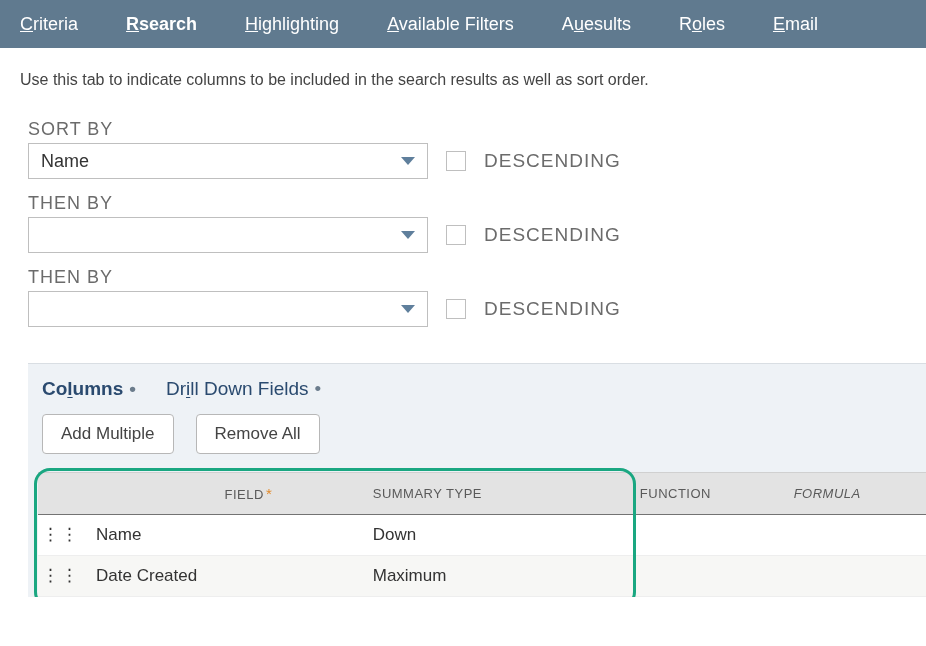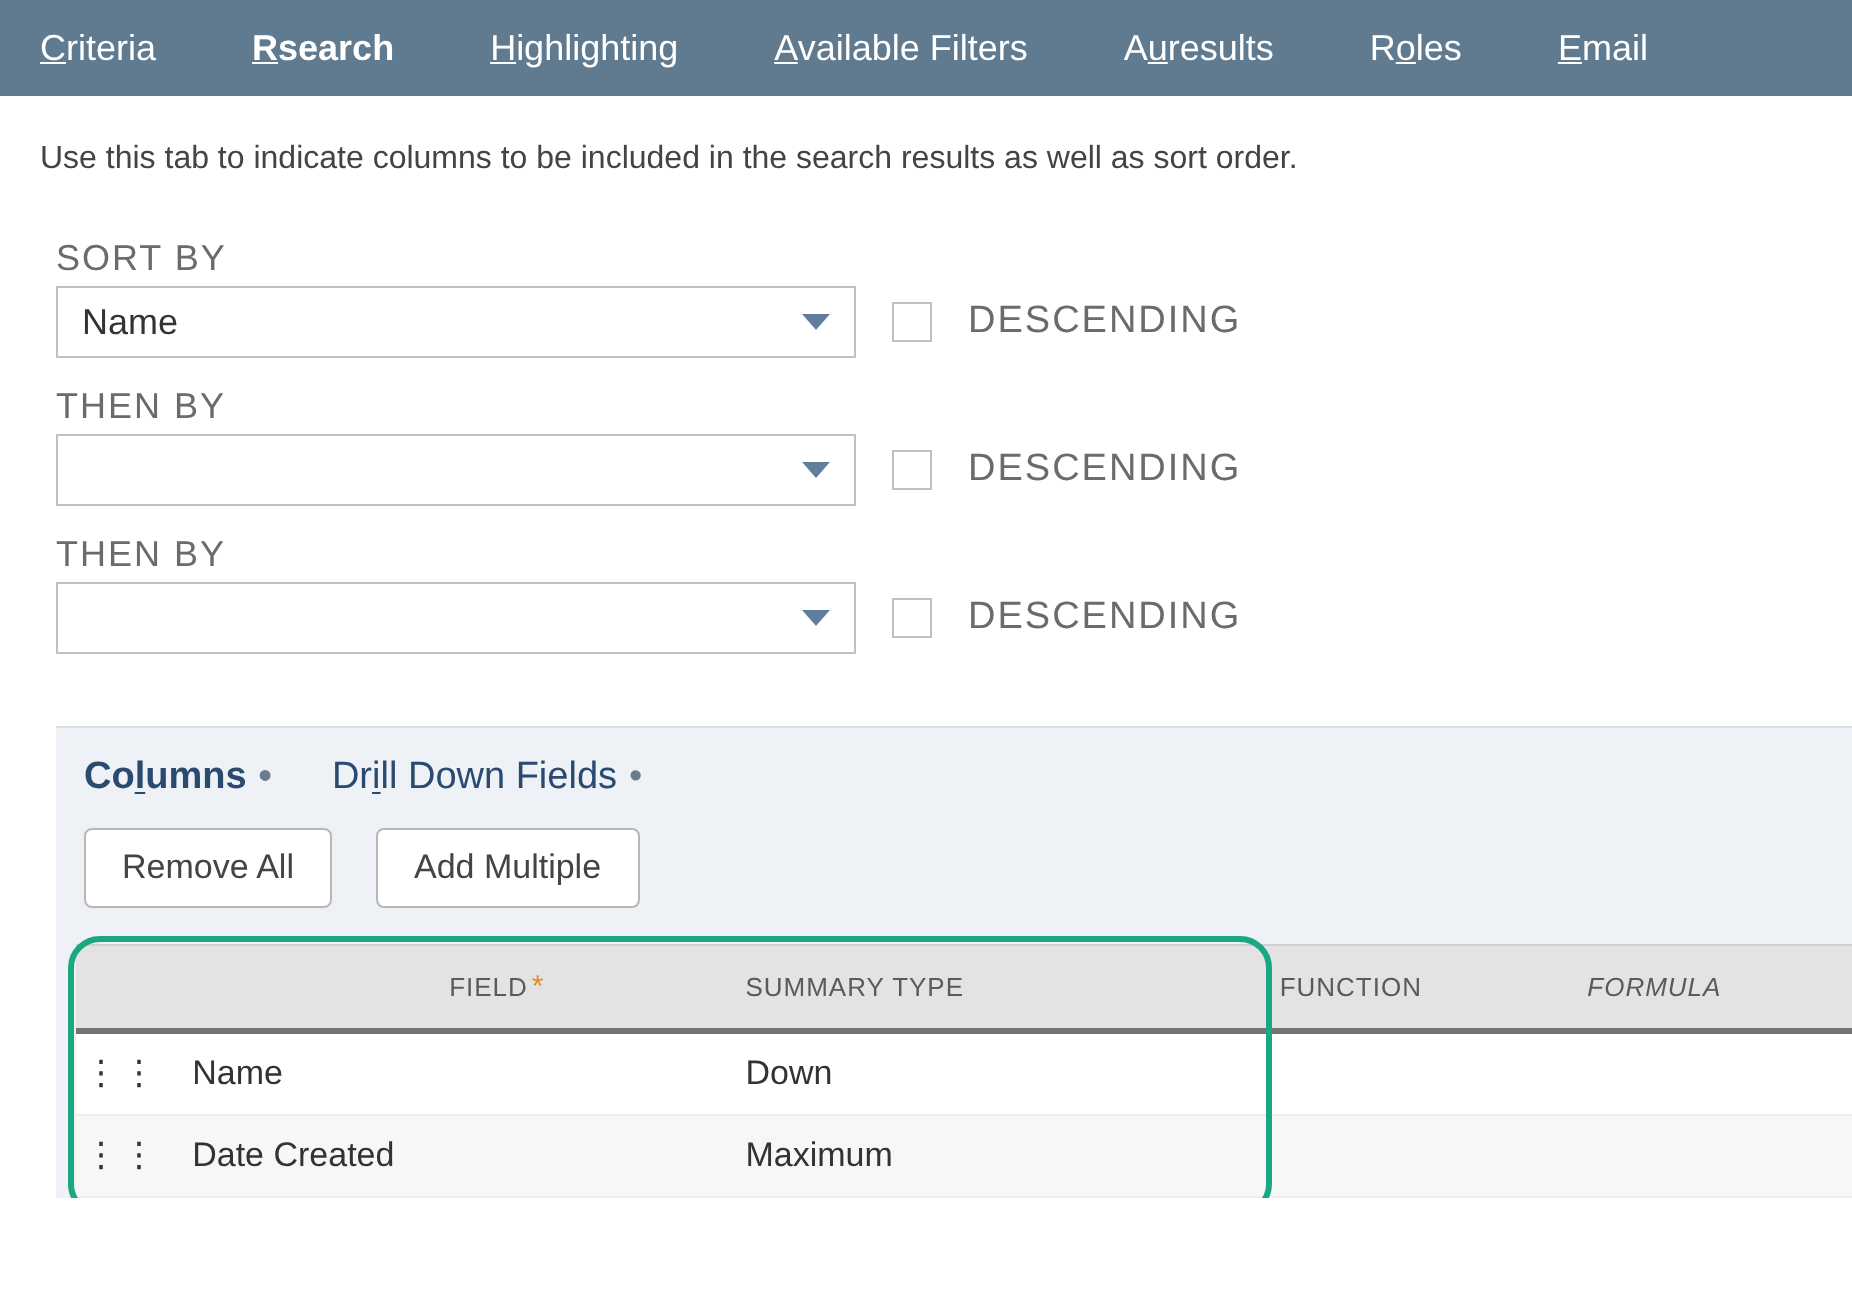--- a/index.html
+++ b/index.html
@@ -28,42 +28,42 @@
     .subtab .mid-ul { text-decoration: underline; text-underline-offset: 2px; }
     .dot { color: #6b7c8c; }
     
     .button-row { display: flex; gap: 22px; padding: 4px 14px 18px 14px; }
     .btn { background: #fff; border: 1px solid #b7b7b7; border-radius: 4px; padding: 9px 18px; font-size: 17px; color: #444; cursor: pointer; }
     
     .table-wrap { position: relative; margin: 0 0 0 10px; }
     .highlight-box { position: absolute; top: -4px; left: -4px; width: 602px; height: 140px; border: 3px solid #1aa781; border-radius: 16px; pointer-events: none; z-index: 10; }
     
     .tbl { width: 100%; border-collapse: collapse; }
-    .tbl thead th { background: #e3e3e3; color: #5a5a5a; font-size: 13px; font-weight: 400; letter-spacing: 0.5px; padding: 12px 8px; text-align: left; border-top: 1px solid #d0d0d0; border-bottom: 3px solid #737373; }
+    .tbl thead th { background: #e3e3e3; color: #5a5a5a; font-size: 13px; font-weight: 400; letter-spacing: 0.5px; padding: 12px 8px; text-align: left; border-top: 1px solid #d0d0d0; border-bottom: 1px solid #737373; }
     .tbl thead th .req { color: #e28a2b; font-size: 15px; margin-left: 2px; }
     .th-field { text-align: center !important; width: 280px; padding-left: 56px !important; }
     .th-summary { width: 200px; }
     .th-function { text-align: center !important; width: 220px; }
     .th-formula { width: 140px; font-style: italic; }
     
     .tbl tbody tr { background: #fff; border-bottom: 1px solid #eee; }
     .tbl tbody tr.alt { background: #f7f7f5; }
     .tbl tbody td { padding: 10px 8px; font-size: 17px; color: #333; vertical-align: middle; }
     .drag { color: #9a9a9a; cursor: grab; width: 28px; text-align: center; font-size: 12px; line-height: 6px; letter-spacing: 2px; padding: 10px 4px !important; }
     .td-field { padding-left: 12px !important; }
   </style>
 </head>
 <body>
 
 <div class="tabbar">
   <span class="tab"><span class="ul">C</span><span>riteria</span></span>
   <span class="tab active"><span class="ul">R</span><span>search</span></span>
   <span class="tab"><span class="ul">H</span><span>ighlighting</span></span>
   <span class="tab"><span class="ul">A</span><span>vailable Filters</span></span>
-  <span class="tab"><span>A</span><span class="ul">u</span><span>results</span></span>
+  <span class="tab"><span>A</span><span class="ul">u</span><span>esults</span></span>
   <span class="tab"><span>R</span><span class="ul">o</span><span>les</span></span>
   <span class="tab"><span class="ul">E</span><span>mail</span></span>
 </div>
 
 <div class="description">Use this tab to indicate columns to be included in the search results as well as sort order.</div>
 
 <div class="sort-section">
   <div class="sort-label">SORT BY</div>
   <div class="sort-row">
     <div class="select">
@@ -101,22 +101,22 @@
       <span>Co<span class="mid-ul">l</span>umns</span>
         <span class="dot">•</span>
     </span>
     <span class="subtab">
       <span>Dr<span class="mid-ul">i</span>ll Down Fields</span>
         <span class="dot">•</span>
     </span>
   </div>
 
   <div class="button-row">
+    <button class="btn">Add Multiple</button>
     <button class="btn">Remove All</button>
-    <button class="btn">Add Multiple</button>
   </div>
 
   <div class="table-wrap">
     <div class="highlight-box"></div>
     <table class="tbl">
       <thead>
         <tr>
           <th style="width:28px;"></th>
           <th class="th-field">
             <span>FIELD</span><span class="req">*</span>

